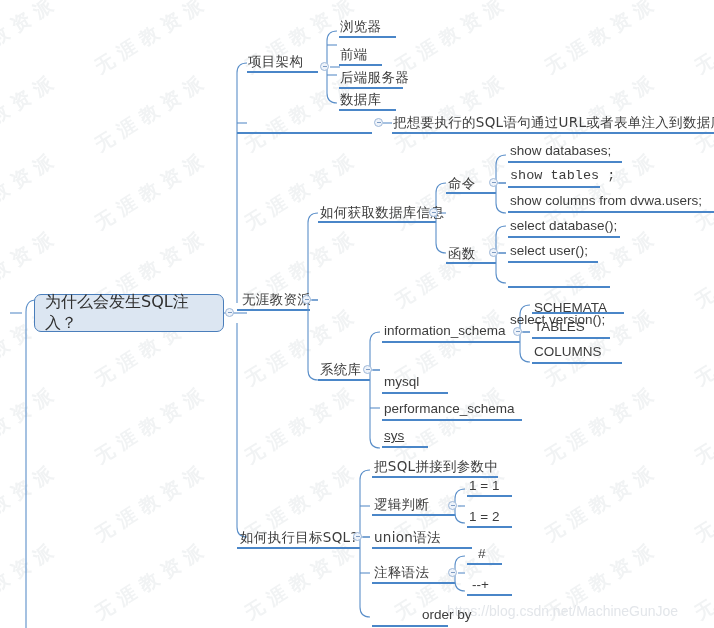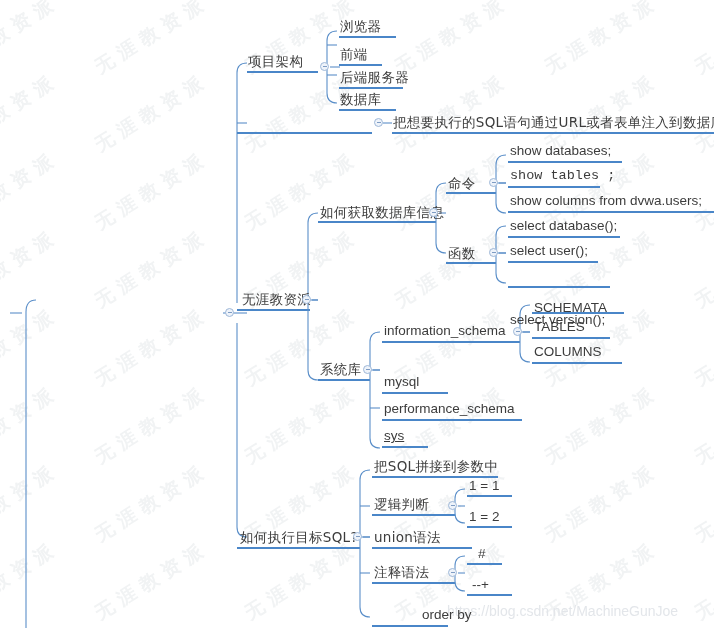--- a/index.html
+++ b/index.html
@@ -269,20 +269,21 @@
     <path d="M 458 573 L 465 573"></path>
     <path d="M 465 556 Q 455 556 455 566 L 455 581 Q 455 591 465 591"></path>
     <line class="underline" x1="467" y1="564" x2="502" y2="564"></line>
     <line class="underline" x1="467" y1="595" x2="512" y2="595"></line>
 
     <line class="underline" x1="372" y1="626" x2="448" y2="626"></line>
   </svg>
 
   <div id="csdn-url" style="left:447px; top:603px;">https://blog.csdn.net/MachineGunJoe</div>
 
+  <div class="root" style="left:34px; top:294px; width:190px; height:38px;">为什么会发生SQL注入？</div>
   <div class="toggle" style="left:225px; top:308px;"></div>
 
   <div class="node cjk" style="left:248px; top:53px;">项目架构</div>
   <div class="toggle" style="left:320px; top:62px;"></div>
 
   <div class="node cjk" style="left:340px; top:18px;">浏览器</div>
   <div class="node cjk" style="left:340px; top:46px;">前端</div>
   <div class="node cjk" style="left:340px; top:69px;">后端服务器</div>
   <div class="node cjk" style="left:340px; top:91px;">数据库</div>
 

